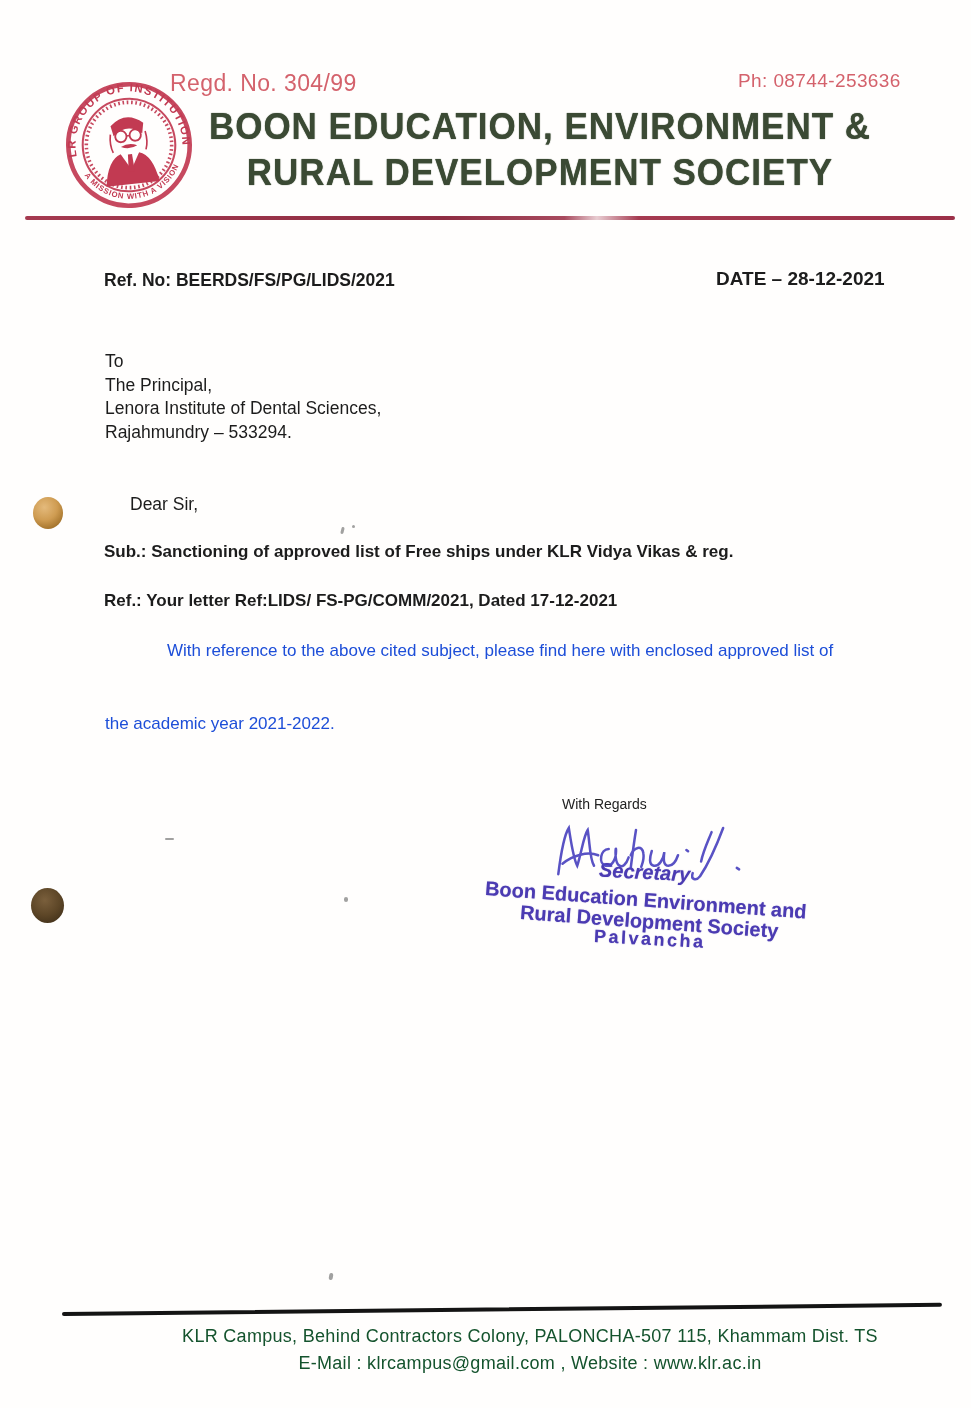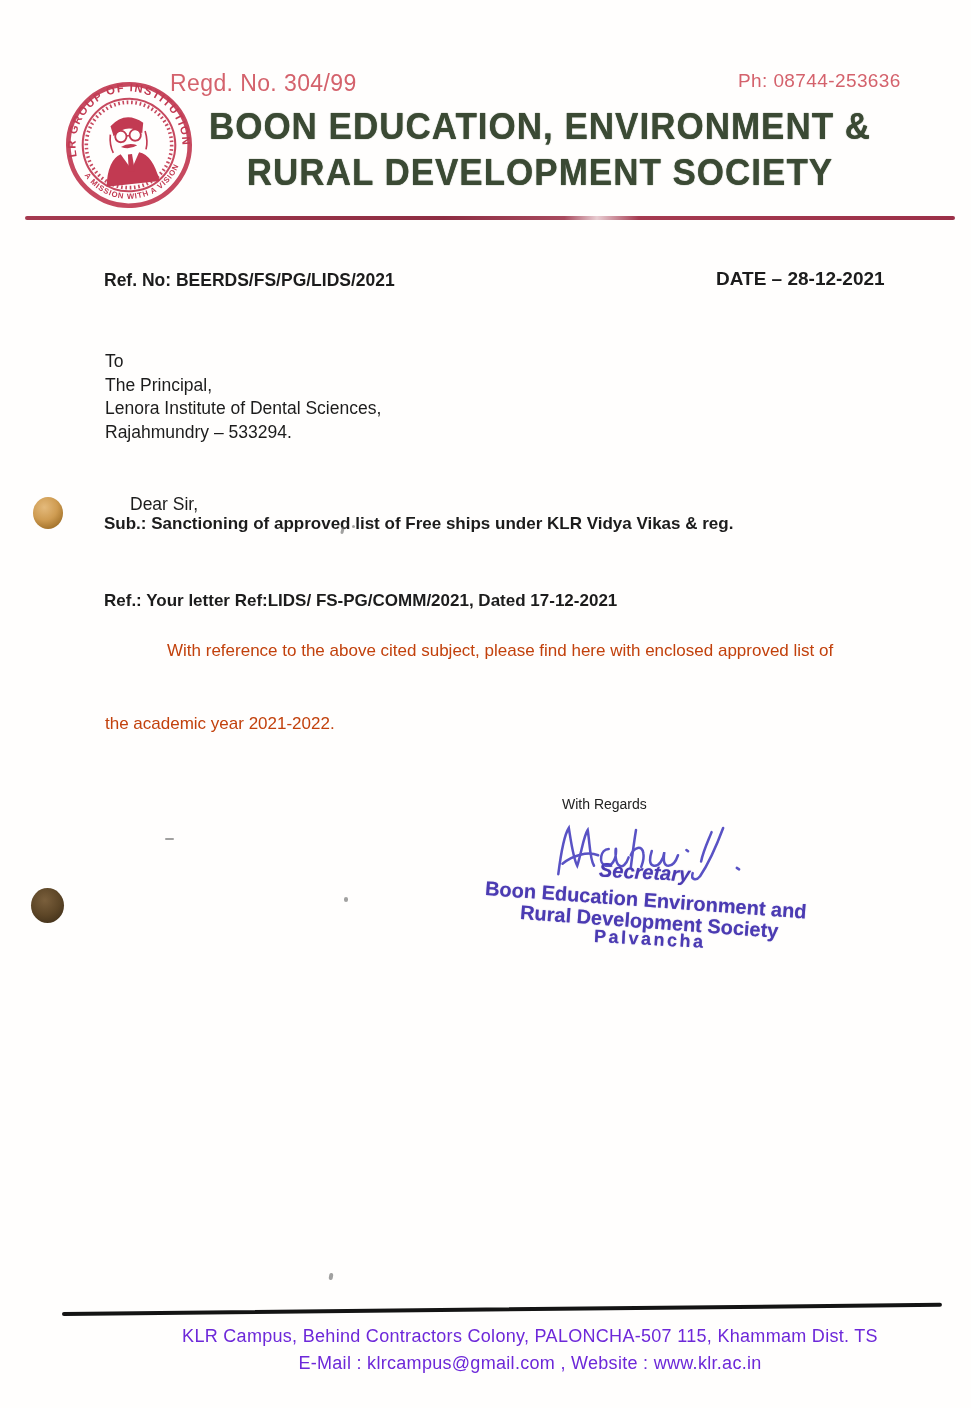--- a/index.html
+++ b/index.html
@@ -28,23 +28,23 @@
     position:absolute;left:25px;top:216px;width:930px;height:3.5px;border-radius:2px;
     background:linear-gradient(90deg,#a53a50 0%,#8e2d42 45%,#a84a5e 58%,rgba(165,58,80,.25) 61.5%,#a53a50 66%,#9c3048 100%);
   }
   
   .refno{position:absolute;left:104px;top:270px;font-weight:bold;font-size:17.5px;}
   .date{position:absolute;left:716px;top:268px;font-weight:bold;font-size:19px;}
   
   .recipient{position:absolute;left:105px;top:350px;font-size:17.5px;line-height:23.5px;}
   
   .greeting{position:absolute;left:105px;top:494px;font-size:17.5px;margin-left:25px;}
-  .subject{position:absolute;left:104px;top:514px;font-weight:bold;font-size:17px;}
+  .subject{position:absolute;left:104px;top:542px;font-weight:bold;font-size:17px;}
   .refline{position:absolute;left:104px;top:591px;font-weight:bold;font-size:17px;}
-  .body-line{position:absolute;left:105px;white-space:nowrap;font-size:17px;color:#c2410c;}
+  .body-line{position:absolute;left:105px;white-space:nowrap;font-size:17px;color:#1d4ed8;}
   .body-line.b1{top:641px;left:167px;}
   .body-line.b2{top:678px;}
   .body-line.b3{top:714px;}
   .closing{position:absolute;left:562px;top:796px;font-size:14px;color:#222;}
   
   .signature{position:absolute;left:552px;top:816px;width:210px;height:68px;z-index:3;}
   .stamp{position:absolute;color:#4b3bb2;text-shadow:0 0 1px rgba(75,59,178,.55);z-index:2;font-weight:bold;}
   .stamp.title{left:599px;top:861px;font-size:20px;font-style:italic;transform:rotate(3deg);}
   .stamp.o1{left:486px;top:877px;font-size:20px;transform:rotate(4.2deg);transform-origin:left top;}
   .stamp.o2{left:521px;top:901px;font-size:20px;transform:rotate(4.2deg);transform-origin:left top;}
@@ -56,21 +56,21 @@
     background:radial-gradient(circle at 42% 35%,#7a5f3c 0%,#5d4627 50%,#42311a 85%);}
   .speck{position:absolute;background:#6f6f6f;border-radius:2px;opacity:.65;}
   .sp1{left:341px;top:527px;width:3px;height:7px;transform:rotate(14deg);}
   .sp2{left:352px;top:525px;width:3px;height:3px;}
   .sp3{left:165px;top:838px;width:9px;height:2px;}
   .sp4{left:344px;top:897px;width:4px;height:5px;}
   .sp5{left:329px;top:1273px;width:4px;height:7px;transform:rotate(10deg);}
   
   .footer-rule{position:absolute;left:62px;top:1312px;width:880px;height:3.5px;background:#141414;
     transform:rotate(-0.6deg);transform-origin:left center;border-radius:2px;}
-  .footer-text{position:absolute;left:90px;width:880px;text-align:center;color:#6d28d9;font-size:18px;letter-spacing:.3px;}
+  .footer-text{position:absolute;left:90px;width:880px;text-align:center;color:#14532d;font-size:18px;letter-spacing:.3px;}
   .footer-text.f1{top:1326px;}
   .footer-text.f2{top:1353px;}
 </style>
 </head>
 <body>
 
 <div class="sheet">
 
   <svg class="seal" viewBox="-67 -71 134 142" xmlns="http://www.w3.org/2000/svg">
     <g stroke="#c23a52" fill="none" opacity="0.92">

